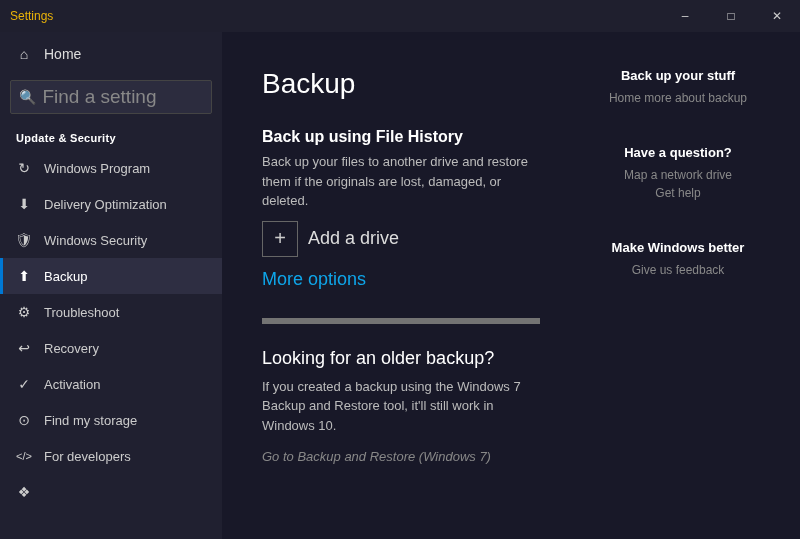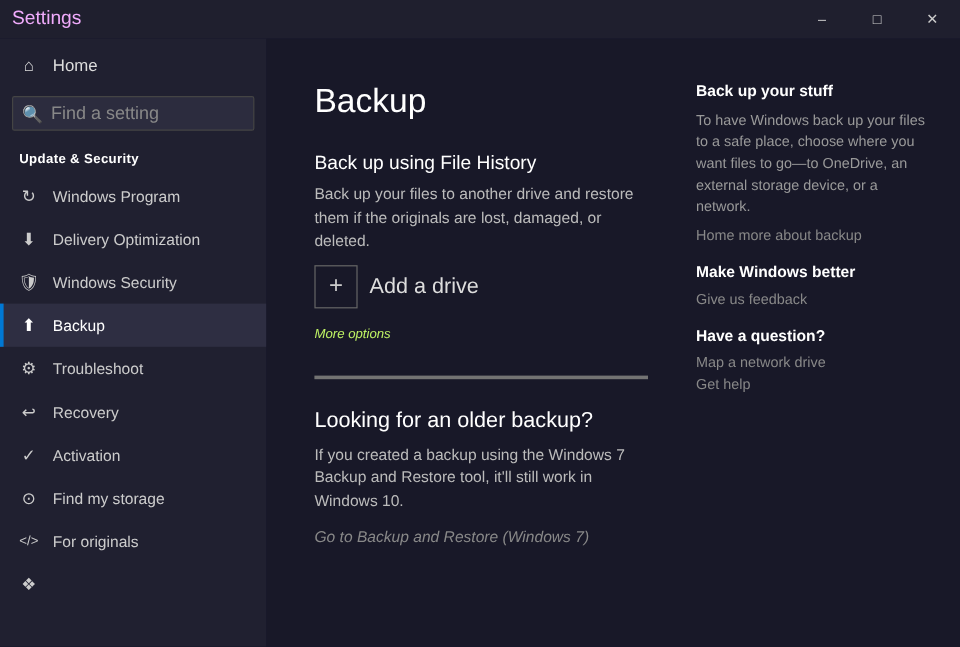--- a/index.html
+++ b/index.html
@@ -18,22 +18,22 @@
     .titlebar {
       background: #1f1f2e;
       height: 32px;
       display: flex;
       align-items: center;
       justify-content: space-between;
       padding: 0 0 0 10px;
       flex-shrink: 0;
     }
     .titlebar-title {
-      font-size: 16px;
-      color: #f0abfc;
+      font-size: 12px;
+      color: #eab308;
     }
     .titlebar-controls {
       display: flex;
       height: 100%;
     }
     .titlebar-btn {
       width: 46px;
       height: 32px;
       display: flex;
       align-items: center;
@@ -81,21 +81,21 @@
       display: flex;
       align-items: center;
       padding: 5px 8px;
       gap: 6px;
     }
     .sidebar-search input {
       background: transparent;
       border: none;
       outline: none;
       color: #bbb;
-      font-size: 15px;
+      font-size: 19px;
       width: 100%;
     }
     .sidebar-search input::placeholder { color: #888; }
     .search-icon-char { color: #888; font-size: 14px; }
 
     .sidebar-section-label {
       font-size: 11px;
       color: #fff;
       font-weight: 600;
       padding: 8px 16px 6px 16px;
@@ -152,21 +152,21 @@
 
     .page-title {
       font-size: 28px;
       font-weight: 300;
       color: #fff;
       margin-bottom: 28px;
     }
 
     .section-title {
       font-size: 16px;
-      font-weight: 400;
+      font-weight: 700;
       color: #fff;
       margin-bottom: 6px;
     }
 
     .section-desc {
       font-size: 13px;
       color: #bbb;
       line-height: 1.5;
       margin-bottom: 10px;
       max-width: 500px;
@@ -189,30 +189,29 @@
       font-size: 20px;
       color: #ccc;
       flex-shrink: 0;
     }
     .add-drive-label {
       font-size: 18px;
       color: #ddd;
     }
 
     .more-options-link {
-      font-size: 11px;
-      color: #bef264;
+      font-size: 18px;
+      color: #0ea5e9;
       cursor: pointer;
       margin-bottom: 28px;
       display: inline-block;
-      font-style: italic;
     }
 
     .divider-section {
-      border-top: 3px solid #737373;
+      border-top: 6px solid #737373;
       padding-top: 24px;
       margin-bottom: 0;
     }
 
     .older-backup-title {
       font-size: 18px;
       font-weight: 400;
       color: #fff;
       margin-bottom: 8px;
     }
@@ -230,21 +229,22 @@
       font-style: italic;
     }
 
     
     .content-right {
       width: 220px;
       padding: 36px 24px 36px 0;
       flex-shrink: 0;
       display: flex;
       flex-direction: column;
-      gap: 12px;
+      gap: 36px;
+      text-align: center;
     }
     .right-section-title {
       font-size: 13px;
       font-weight: 600;
       color: #fff;
       margin-bottom: 8px;
     }
     .right-section-desc {
       font-size: 12px;
       color: #999;
@@ -314,21 +314,21 @@
     <div class="sidebar-item">
       <span class="sidebar-icon">✓</span>
       <span>Activation</span>
     </div>
     <div class="sidebar-item">
       <span class="sidebar-icon">⊙</span>
       <span>Find my storage</span>
     </div>
     <div class="sidebar-item">
       <span class="sidebar-icon" style="font-size:11px;">&lt;/&gt;</span>
-      <span>For originals</span>
+      <span>For developers</span>
     </div>
     <div class="sidebar-item">
       <span class="sidebar-icon">❖</span>
     </div>
 
   </div>
 
   <div class="content">
 
     <div class="content-main">
@@ -350,31 +350,30 @@
         <div class="older-backup-desc">If you created a backup using the Windows 7 Backup and Restore tool, it'll still work in Windows 10.</div>
         <a class="go-to-link">Go to Backup and Restore (Windows 7)</a>
       </div>
 
     </div>
 
     <div class="content-right">
 
       <div>
         <div class="right-section-title">Back up your stuff</div>
-        <div class="right-section-desc">To have Windows back up your files to a safe place, choose where you want files to go—to OneDrive, an external storage device, or a network.</div>
         <a class="right-link">Home more about backup</a>
-      </div>
-
-      <div>
-        <div class="right-section-title">Make Windows better</div>
-        <a class="right-link">Give us feedback</a>
       </div>
 
       <div>
         <div class="right-section-title">Have a question?</div>
         <a class="right-link">Map a network drive</a>
         <a class="right-link">Get help</a>
       </div>
 
+      <div>
+        <div class="right-section-title">Make Windows better</div>
+        <a class="right-link">Give us feedback</a>
+      </div>
+
     </div>
 
   </div>
 </div>
 
 </body></html>

